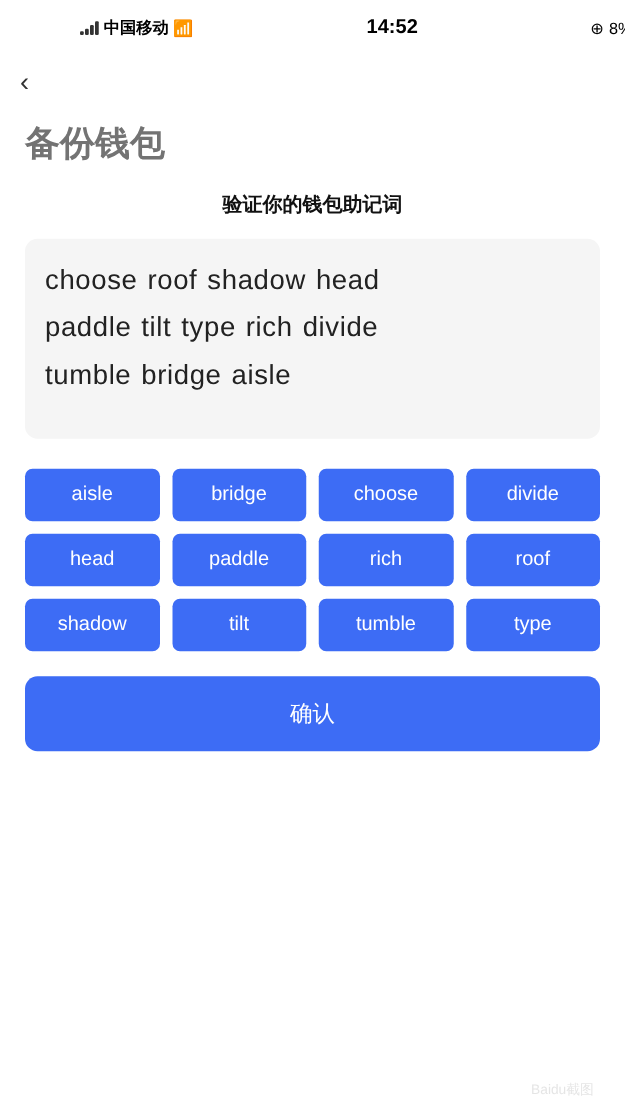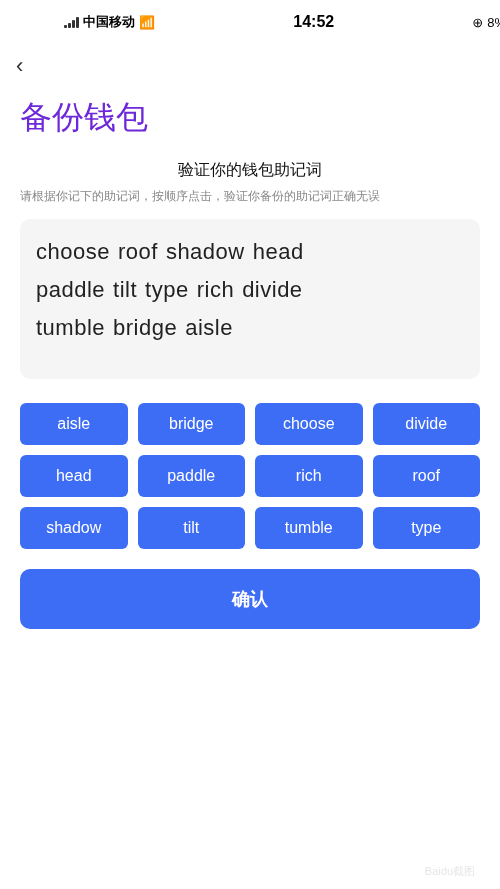--- a/index.html
+++ b/index.html
@@ -81,40 +81,40 @@
     .back-btn {
       font-size: 22px;
       color: #333;
       cursor: pointer;
       line-height: 1;
     }
 
     
     .page-title {
       padding: 8px 20px 20px 20px;
-      font-size: 32px;
-      font-weight: 400;
-      color: #6d28d9;
+      font-size: 28px;
+      font-weight: 700;
+      color: #737373;
     }
 
     
     .content {
       padding: 0 20px;
     }
 
     
     .section-header {
       text-align: center;
       margin-bottom: 8px;
     }
     .section-title {
       font-size: 16px;
       color: #111;
-      font-weight: 400;
-      margin-bottom: 6px;
+      font-weight: 700;
+      margin-bottom: 16px;
     }
     .section-desc {
       font-size: 12px;
       color: #888;
       line-height: 1.5;
       text-align: left;
     }
 
     
     .word-box {
@@ -161,21 +161,21 @@
 
     
     .confirm-btn {
       width: 100%;
       background: #3d6cf5;
       color: #fff;
       border: none;
       border-radius: 10px;
       padding: 18px;
       font-size: 18px;
-      font-weight: 700;
+      font-weight: 400;
       cursor: pointer;
       text-align: center;
       margin-bottom: 30px;
     }
 
     
     .watermark {
       position: absolute;
       bottom: 10px;
       right: 25px;
@@ -228,21 +228,20 @@
   <div class="back-btn">‹</div>
 </div>
 
 <div class="page-title">备份钱包</div>
 
 <div class="content">
 
   
   <div class="section-header">
     <div class="section-title">验证你的钱包助记词</div>
-    <div class="section-desc">请根据你记下的助记词，按顺序点击，验证你备份的助记词正确无误</div>
   </div>
 
   
   <div class="word-box">
     <div class="word-row">
       <span class="word-item">choose</span>
       <span class="word-item">roof</span>
       <span class="word-item">shadow</span>
       <span class="word-item">head</span>
     </div>

